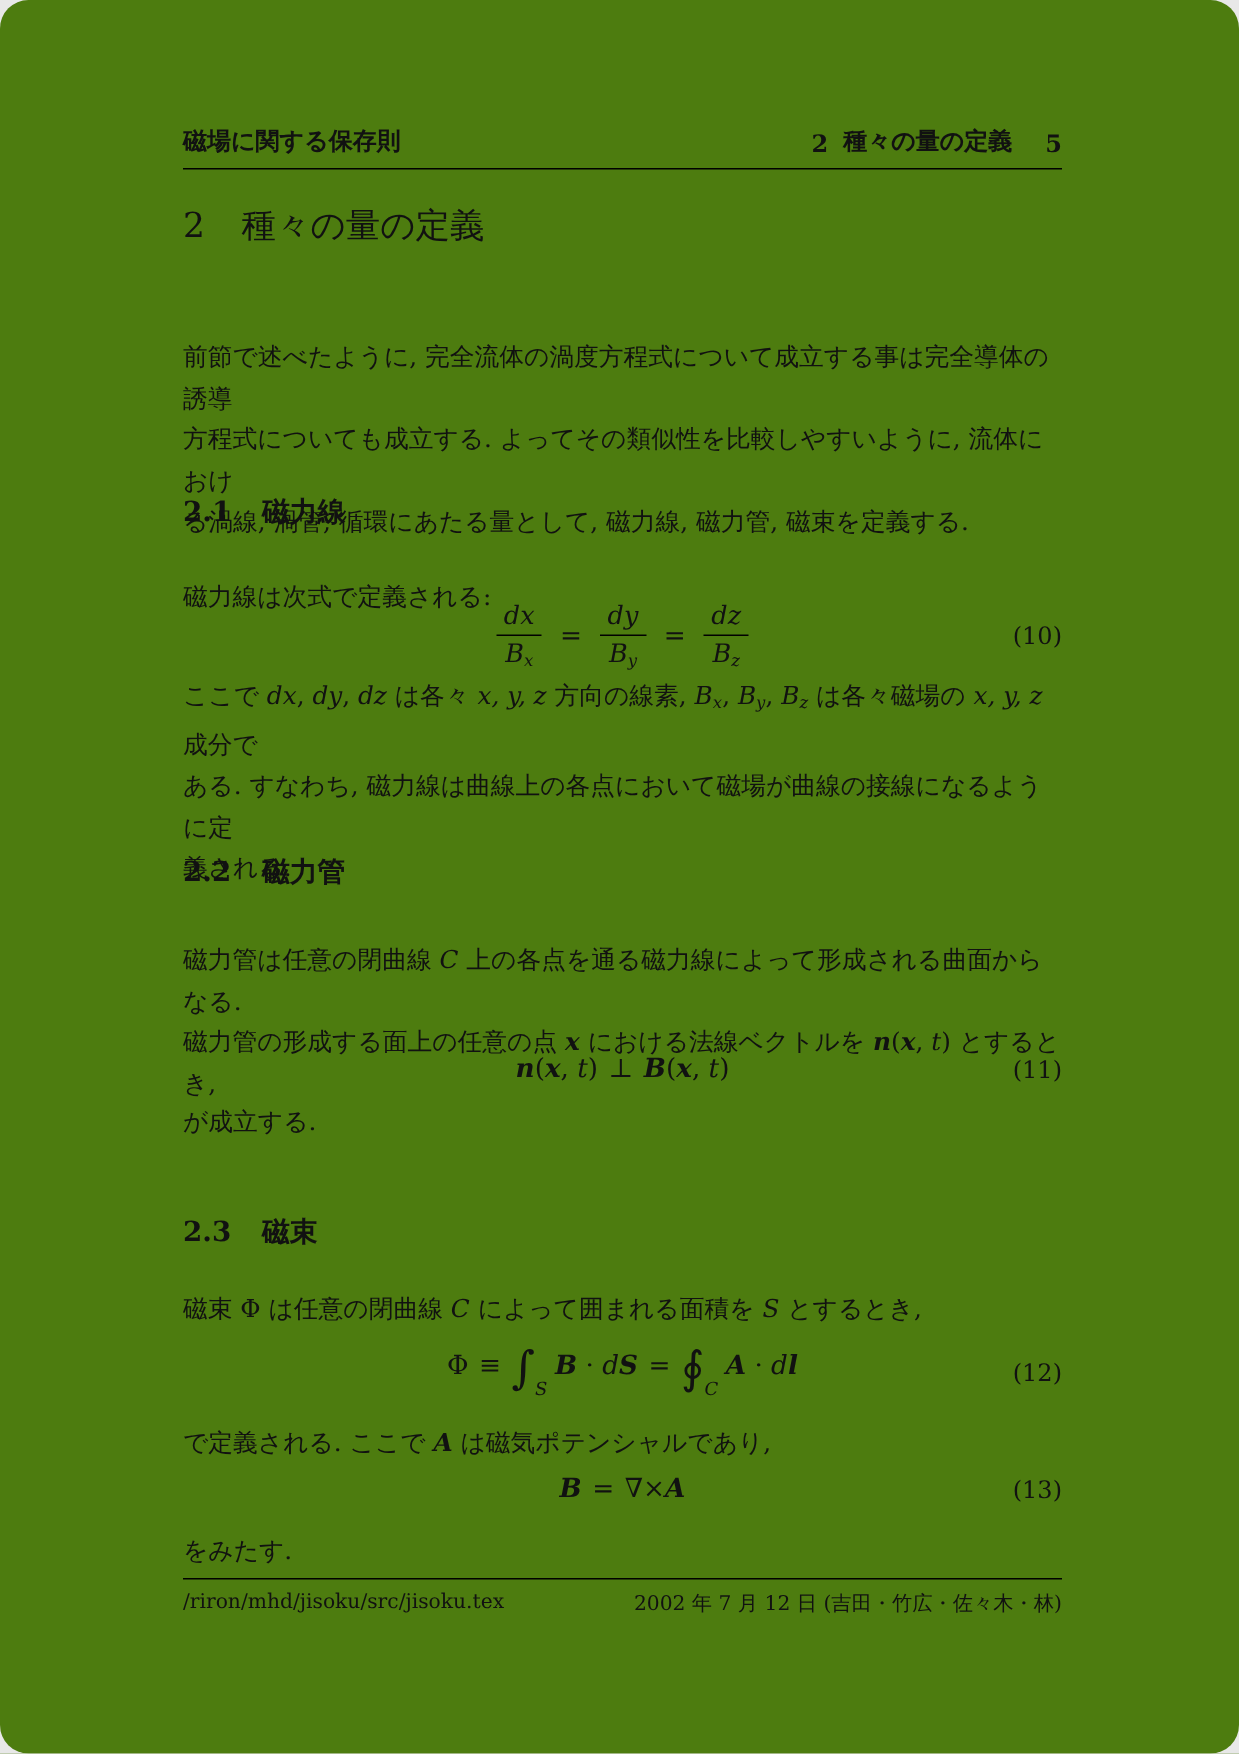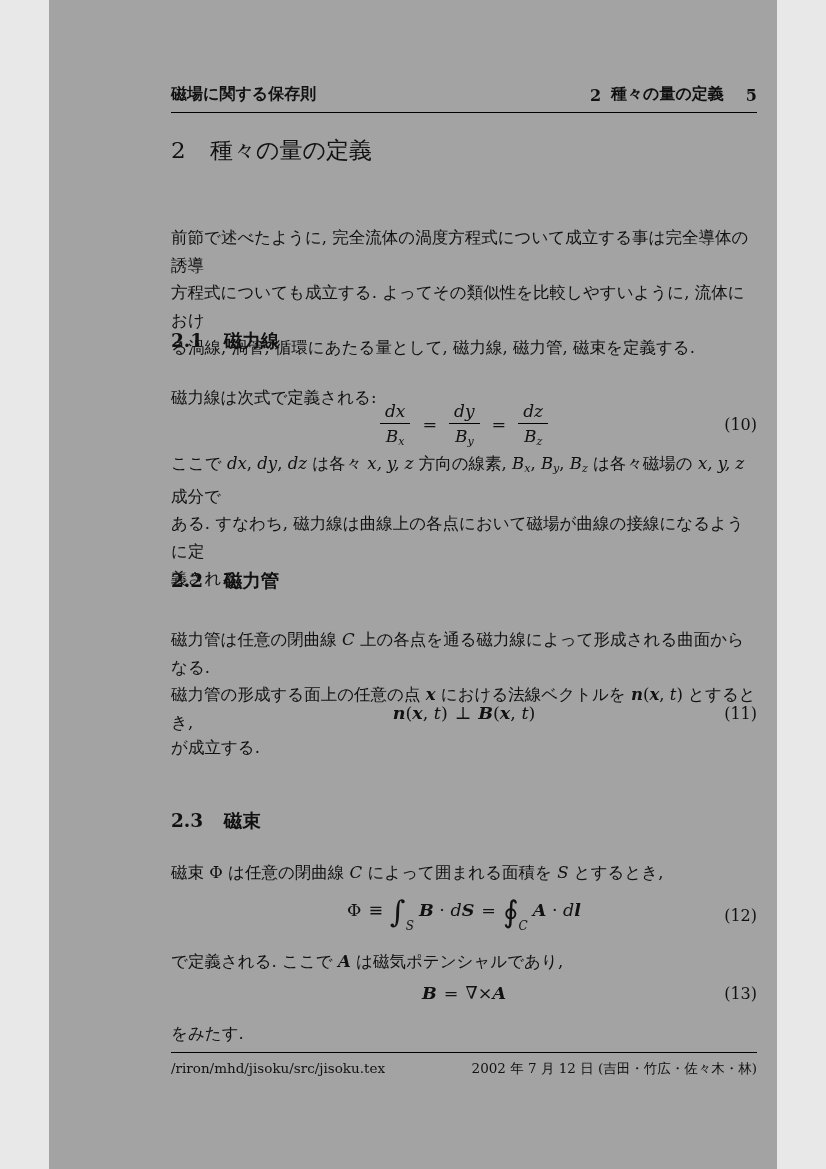--- a/index.html
+++ b/index.html
@@ -1,23 +1,24 @@
 <!DOCTYPE html>
 <html><head>
 <meta charset="utf-8">
 <style>
   html, body { margin: 0; padding: 0; background: #e8e8e8; }
   .page {
     position: relative;
-    width: 728px; height: 1169px;
+    width: 826px; height: 1169px;
     margin: 0 auto;
-    background: #a3a3a3;
+    background: #4d7c0f;
     color: #111111;
     font-family: "DejaVu Serif", "Liberation Serif", serif;
     overflow: hidden;
+    border-radius: 19px;
   }
   .blk { position: absolute; left: 122px; width: 586px; }
 
   
   .pghead {
     top: 84px;
     display: flex; justify-content: space-between; align-items: flex-end;
     border-bottom: 1.6px solid #000;
     padding-bottom: 7px;
     font-family: "DejaVu Sans", "Liberation Sans", sans-serif;

